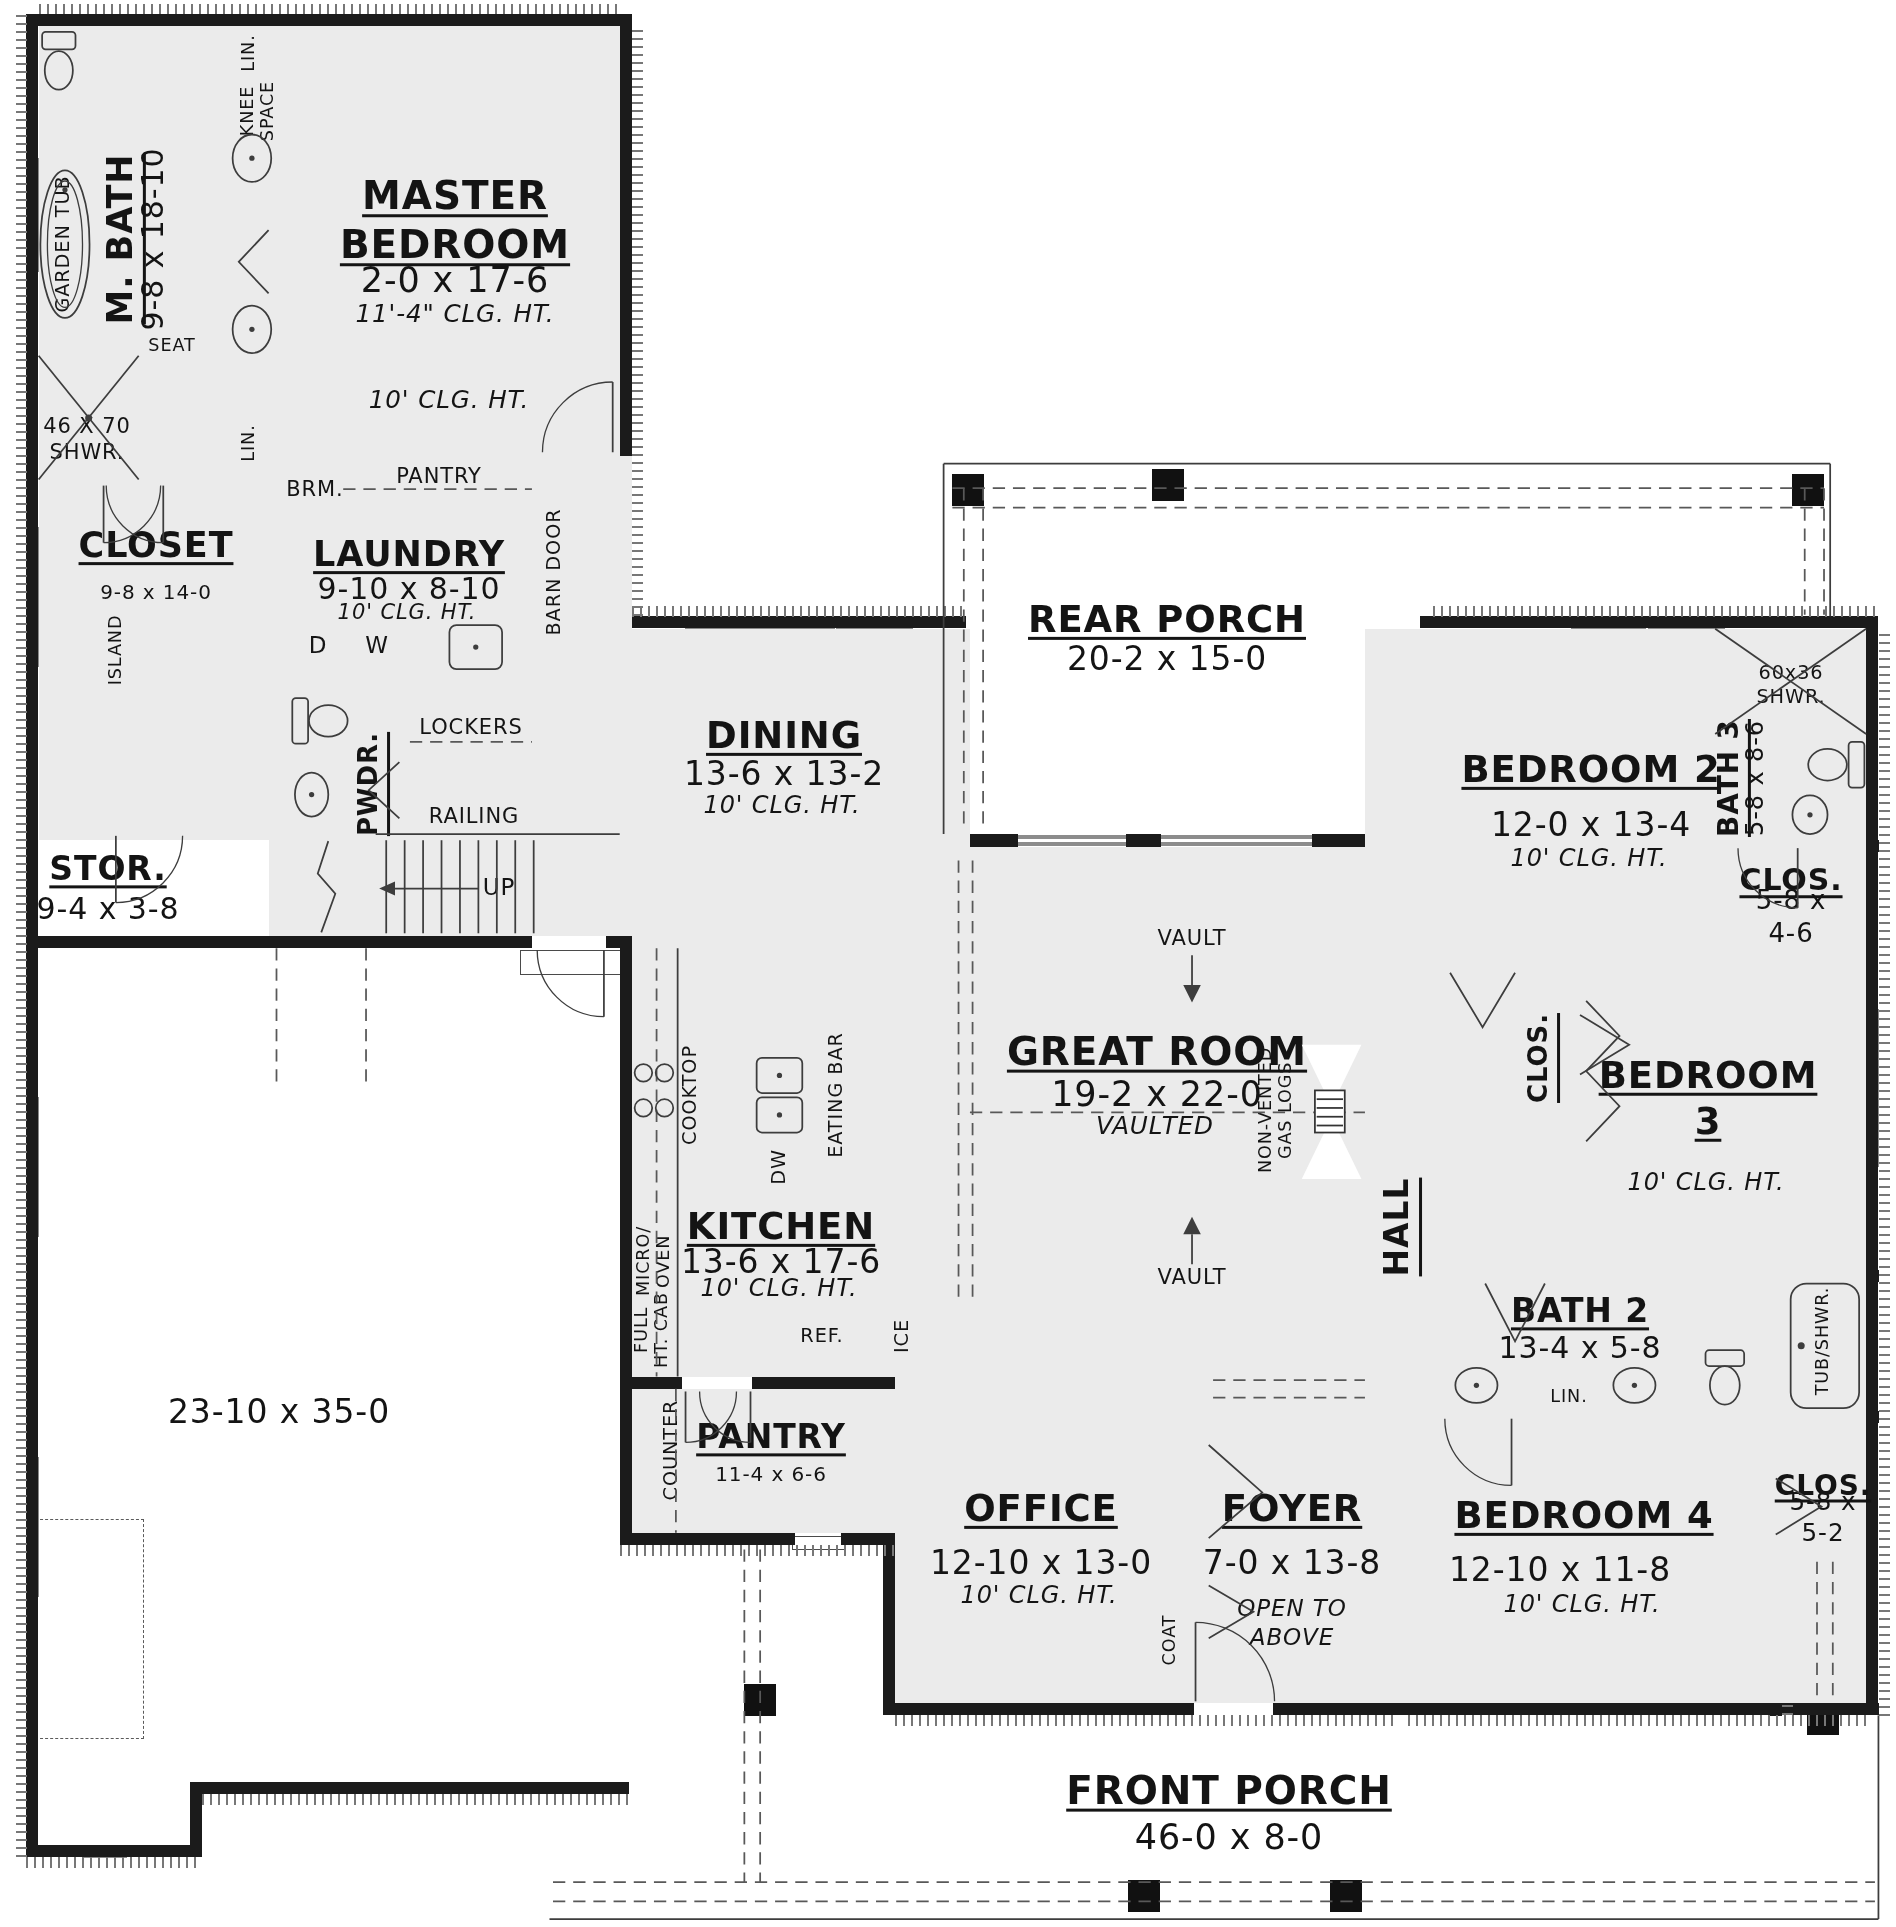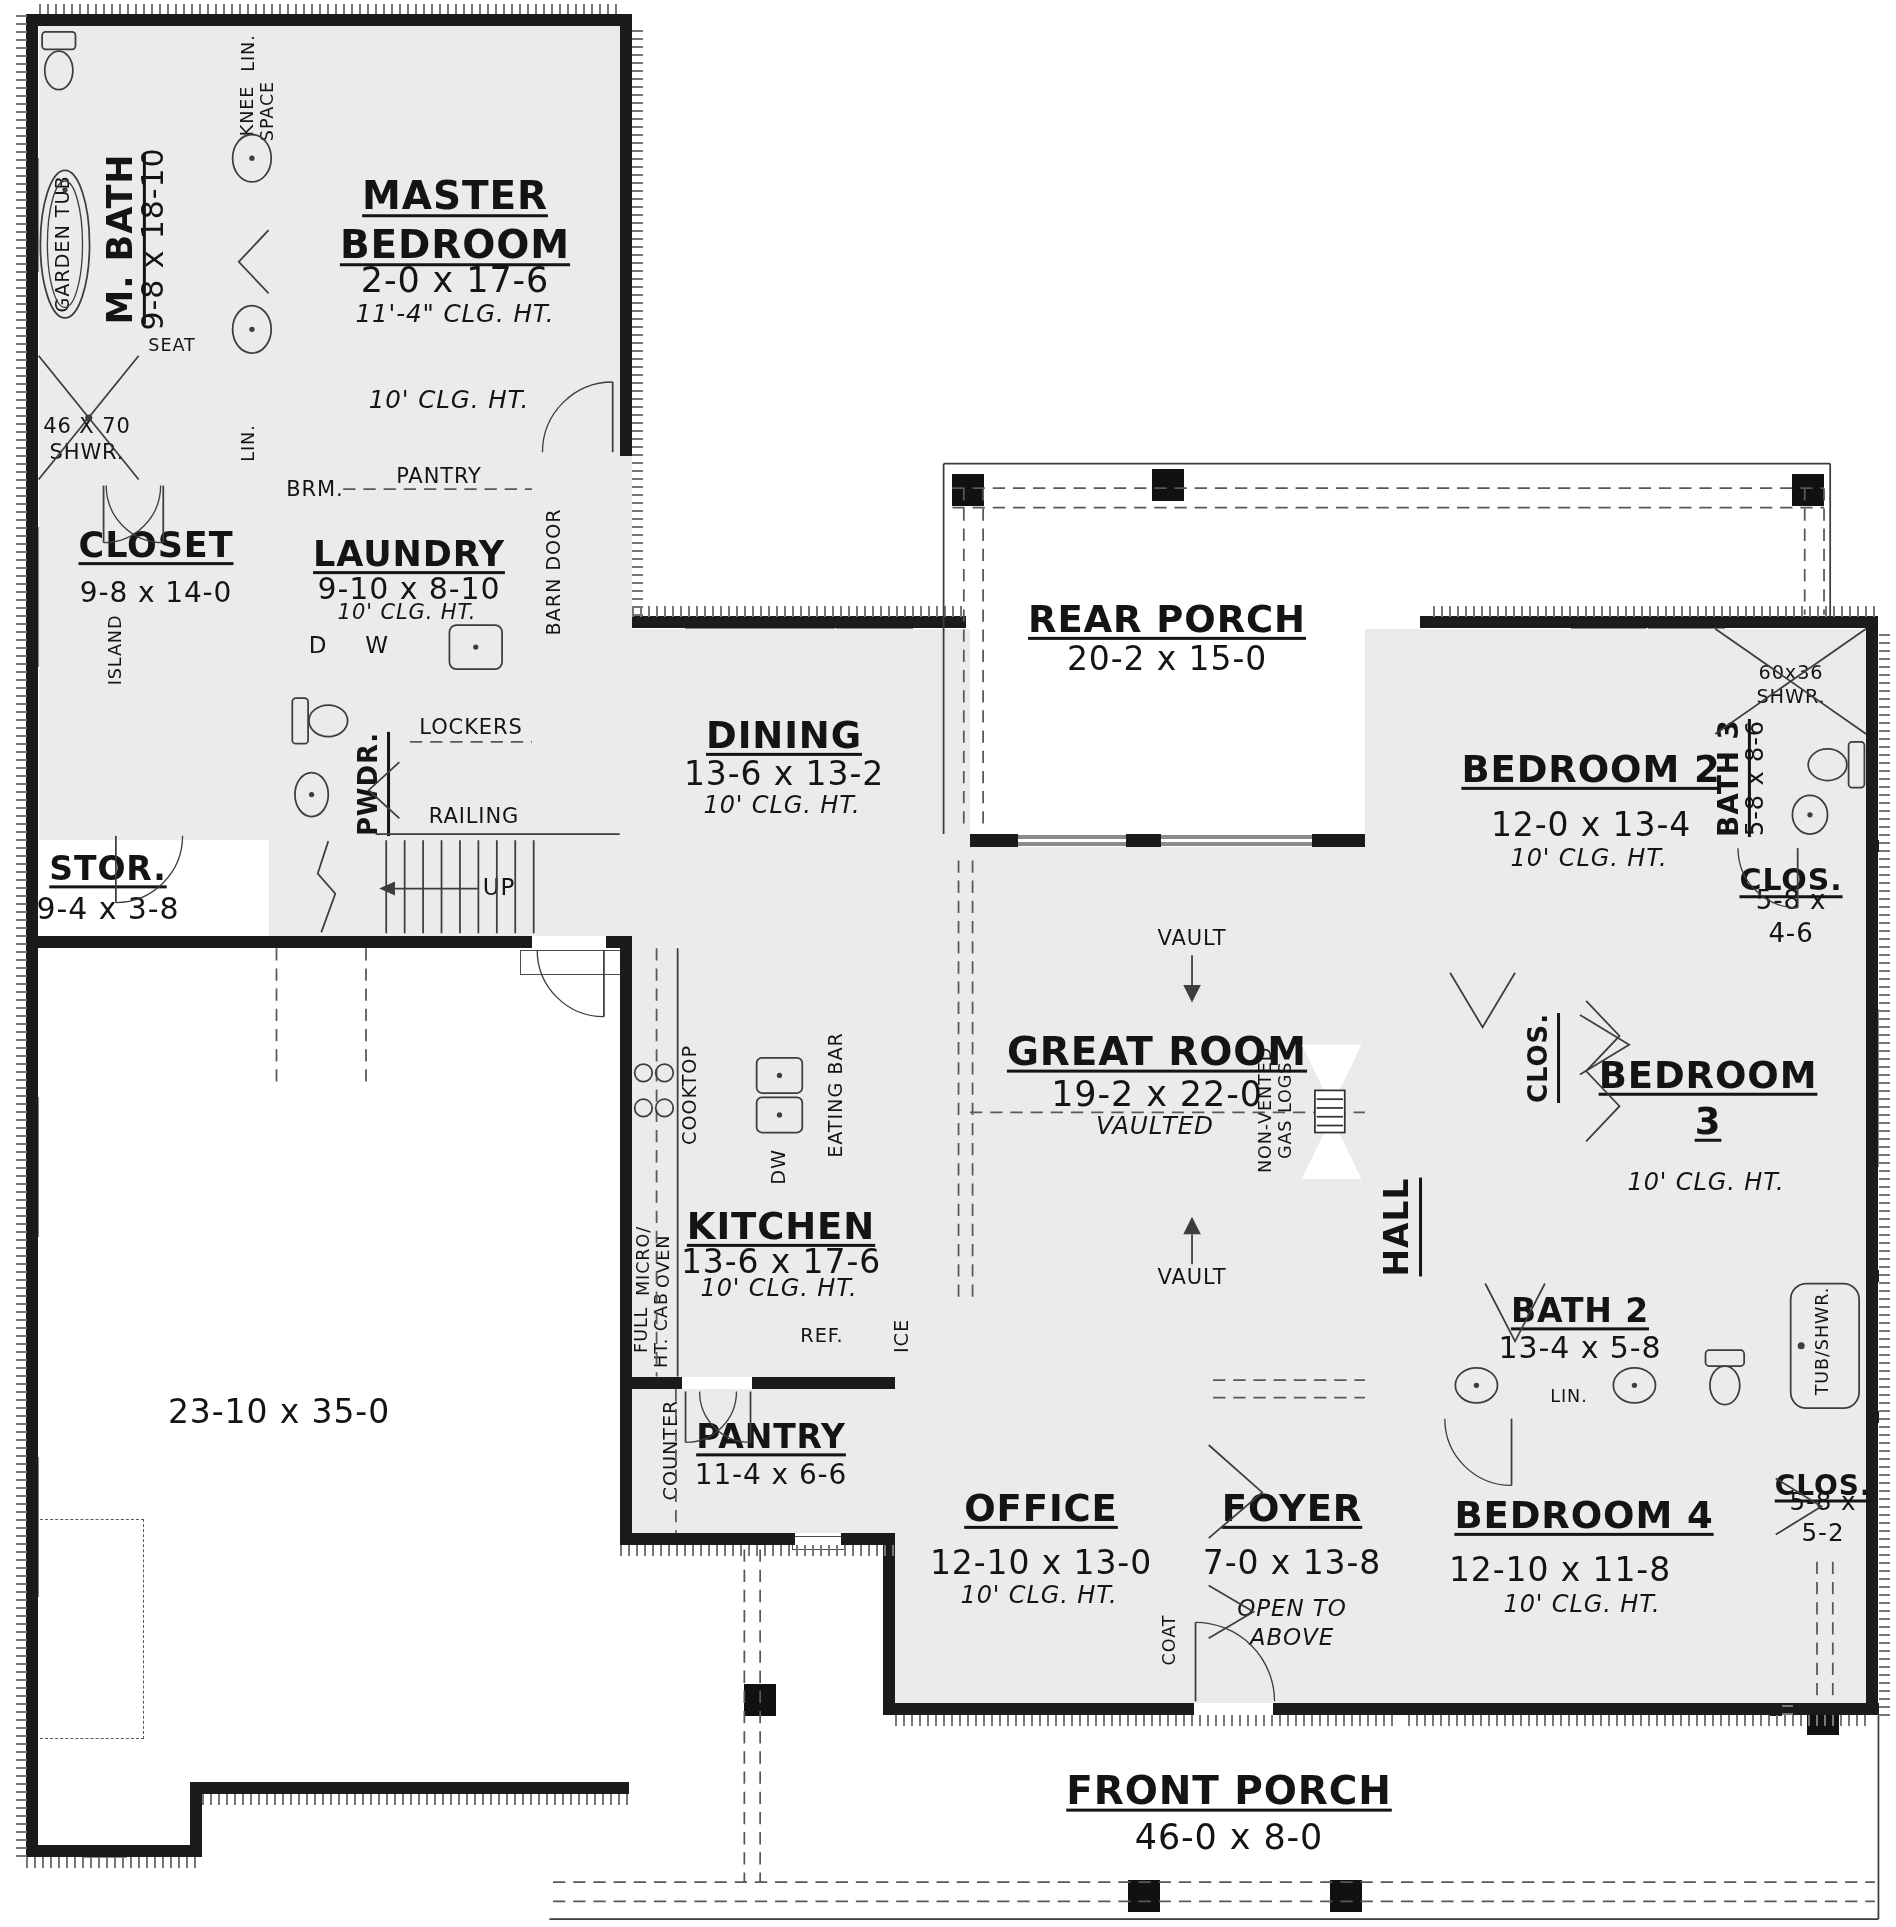--- a/index.html
+++ b/index.html
@@ -18,21 +18,21 @@
   .bar{background:#8c8c8c;}
   svg.ov{position:absolute;left:0;top:0;}
   .lbl{position:absolute;transform:translate(-50%,-50%);text-align:center;
        white-space:pre-line;line-height:1.25;letter-spacing:0.9px;}
   .vt{position:absolute;writing-mode:vertical-rl;transform:translate(-50%,-50%) rotate(180deg);
       text-align:center;white-space:pre-line;line-height:1.15;letter-spacing:0.9px;}
   .b{font-weight:700;}
   .u{text-decoration:underline;text-decoration-thickness:2.6px;text-underline-offset:5.3px;}
   .i{font-style:italic;}
   .s44{font-size:39px;} .s42{font-size:37px;} .s40{font-size:35px;} .s38{font-size:33px;}
-  .s36{font-size:28px;} .s34{font-size:30px;} .s32{font-size:28px;} .s30{font-size:26px;}
+  .s36{font-size:20px;} .s34{font-size:30px;} .s32{font-size:28px;} .s30{font-size:26px;}
   .s28{font-size:24.6px;} .s27{font-size:24px;} .s26{font-size:23px;} .s24{font-size:21px;}
   .s22{font-size:19.3px;} .s20{font-size:17.6px;}
 </style>
 </head>
 <body>
 
 <div id="plan">
   <div class="col" style="left: 1297px; top: 1038px; width: 70px; height: 147px;"></div>
     <div class="bar" style="left: 1161px; top: 842px; width: 151px; height: 4.4px;"></div>
     <div class="bar" style="left: 1018px; top: 842px; width: 108px; height: 4.4px;"></div>

